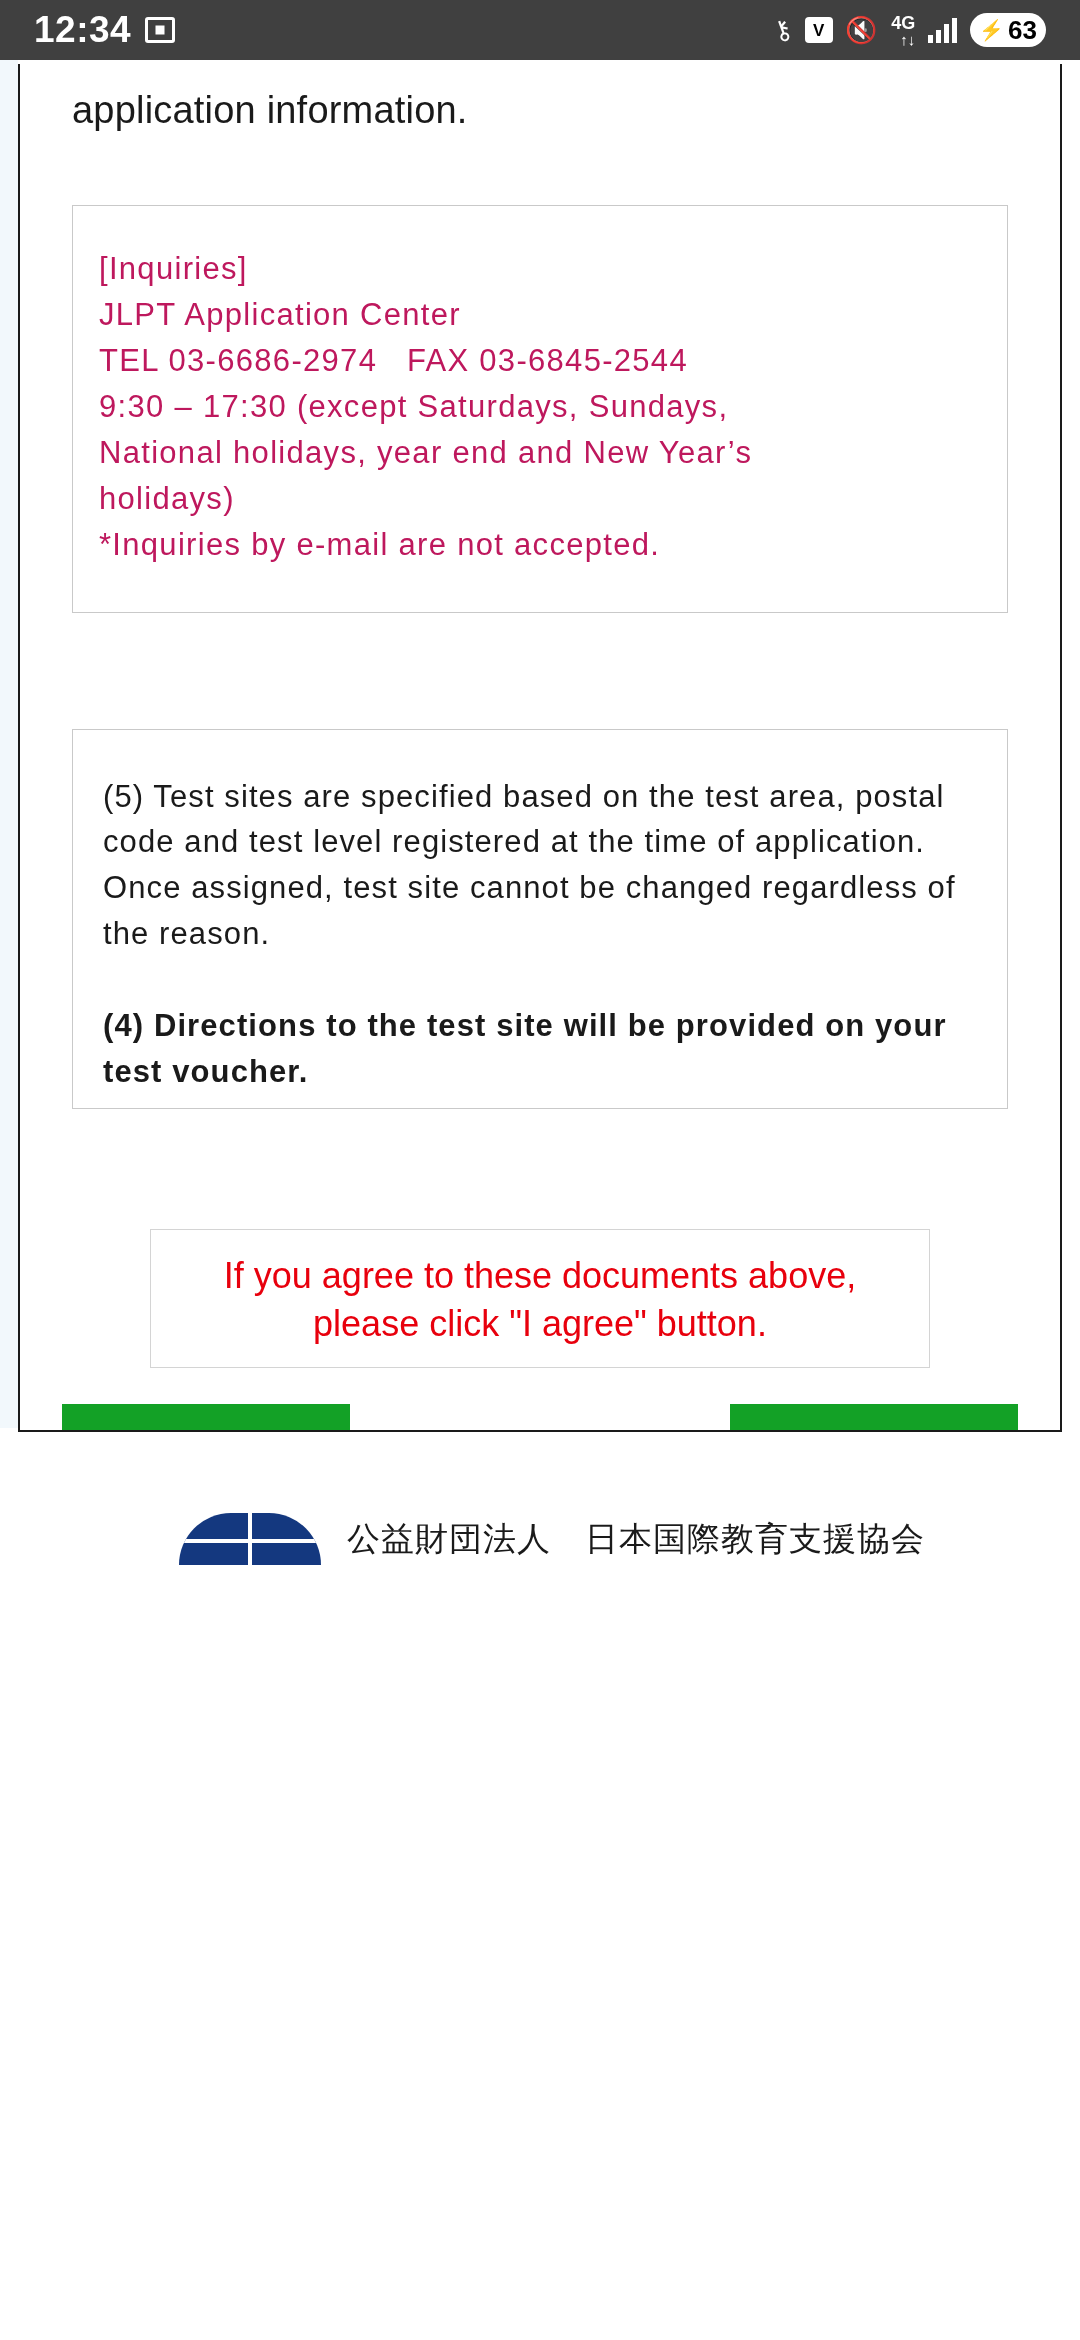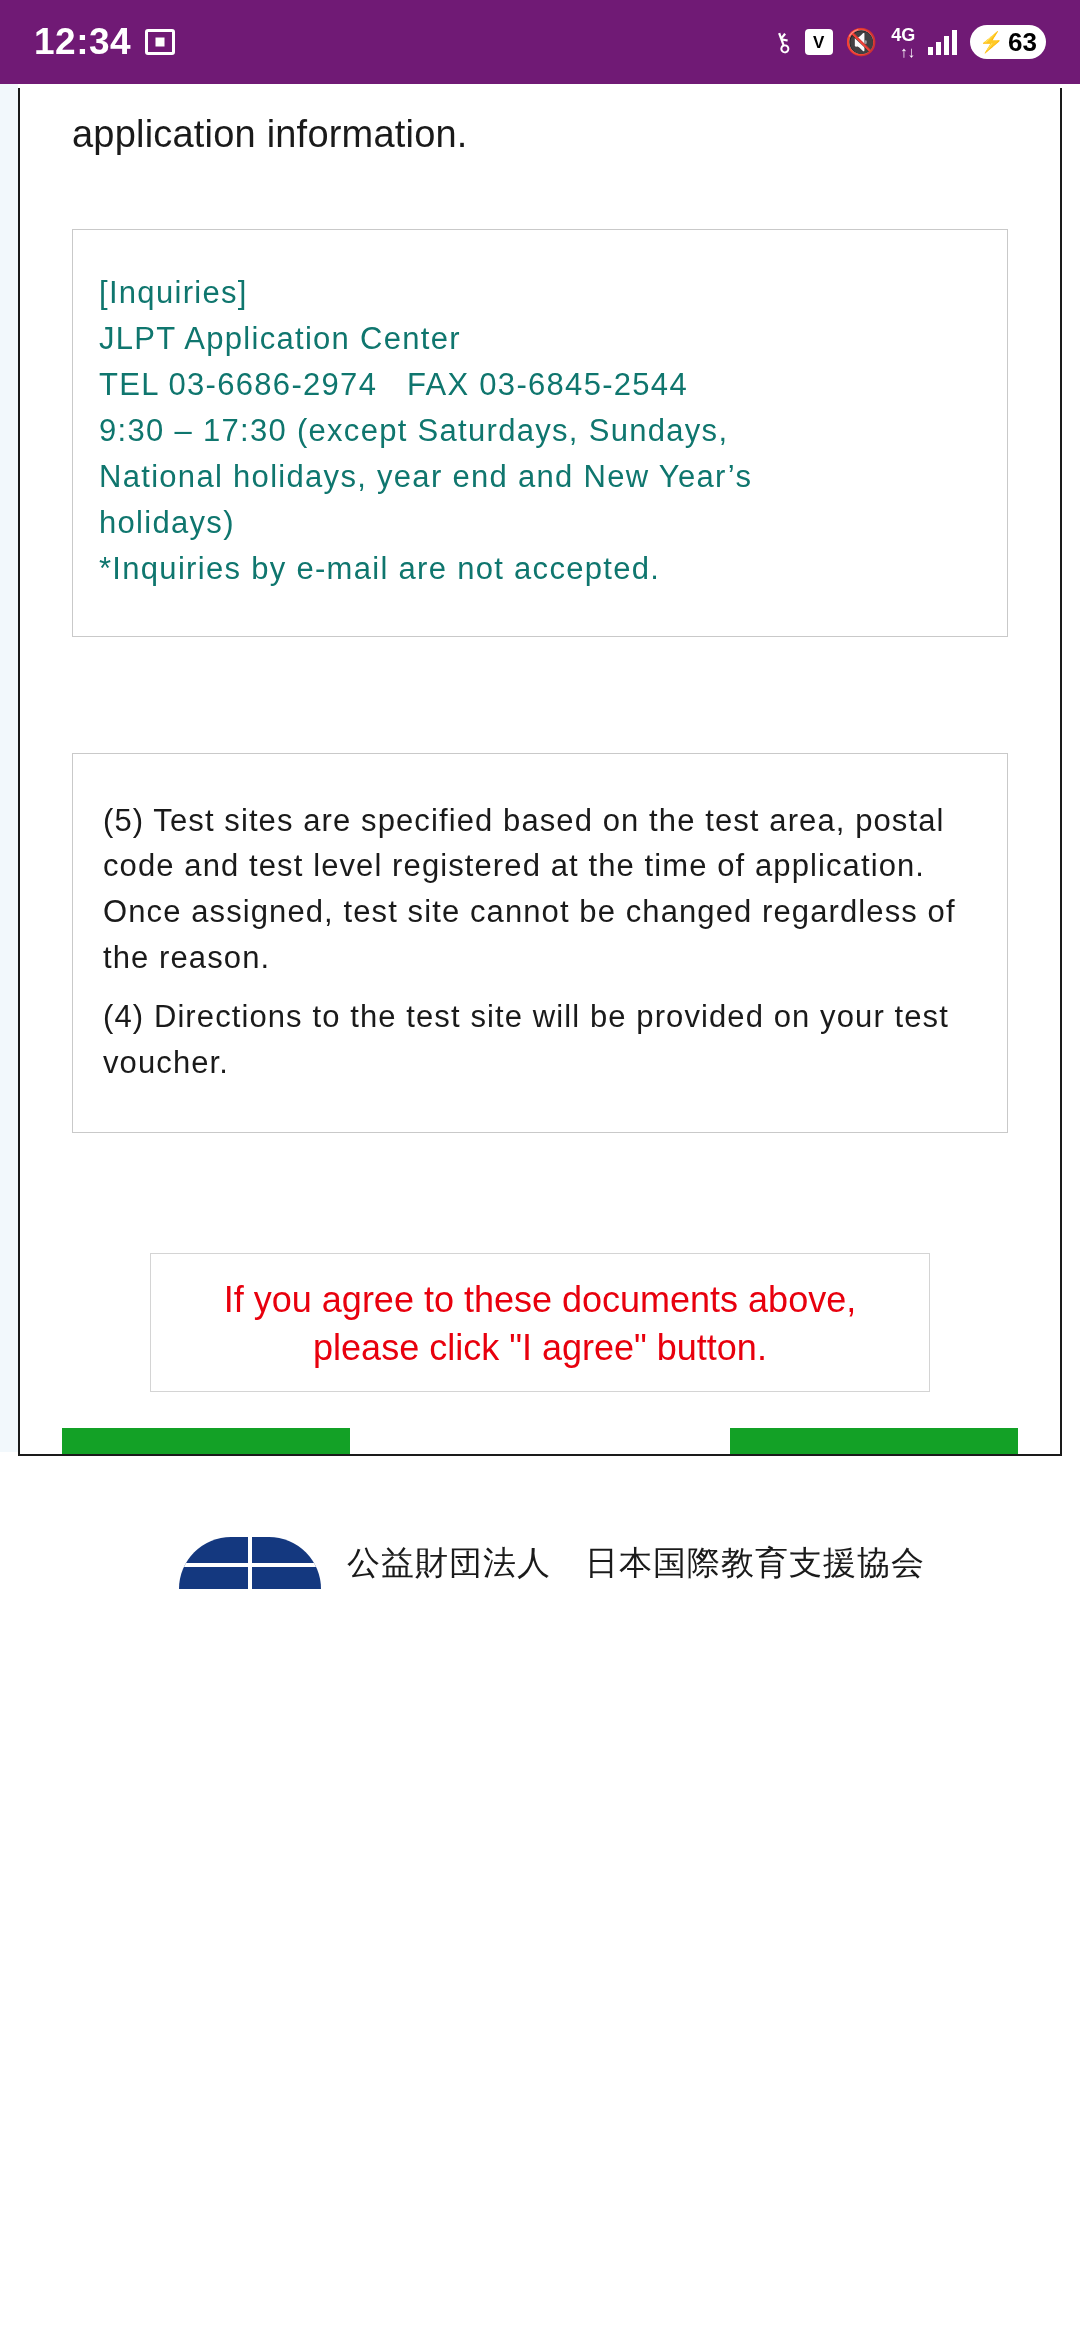--- a/index.html
+++ b/index.html
@@ -6,22 +6,22 @@
   html, body {
     width: 1080px;
     height: 2340px;
     background: #ffffff;
     font-family: "Liberation Sans", sans-serif;
     overflow: hidden;
   }
 
   
   .status-bar {
-    height: 84px;
-    background: #701a75;
+    height: 60px;
+    background: #404040;
     color: #ffffff;
     display: flex;
     align-items: center;
     justify-content: space-between;
     padding: 0 34px;
   }
   .status-left {
     display: flex;
     align-items: center;
     gap: 14px;
@@ -143,41 +143,41 @@
     letter-spacing: 0.2px;
   }
 
   .info-box {
     margin: 70px 52px 0 52px;
     border: 1px solid #c9c9c9;
     padding: 40px 26px 44px 26px;
   }
   .info-box p {
     font-size: 31px;
-    color: #0f766e;
+    color: #be185d;
     line-height: 1.48;
     letter-spacing: 1.3px;
     white-space: pre-wrap;
   }
 
   .scroll-box {
     margin: 116px 52px 0 52px;
     border: 1px solid #c9c9c9;
     height: 380px;
     padding: 44px 30px 0 30px;
     overflow: hidden;
   }
   .scroll-box p {
     font-size: 31px;
     color: #1a1a1a;
     line-height: 1.48;
     letter-spacing: 1.1px;
     white-space: pre-wrap;
   }
-  .scroll-box p + p { margin-top: 13px; }
+  .scroll-box p + p { margin-top: 46px; font-weight: bold; }
 
   .notice-box {
     margin: 120px auto 0 auto;
     width: 780px;
     border: 1px solid #d4d4d4;
     padding: 22px 18px 18px 18px;
     text-align: center;
   }
   .notice-box p {
     color: #e8000d;

